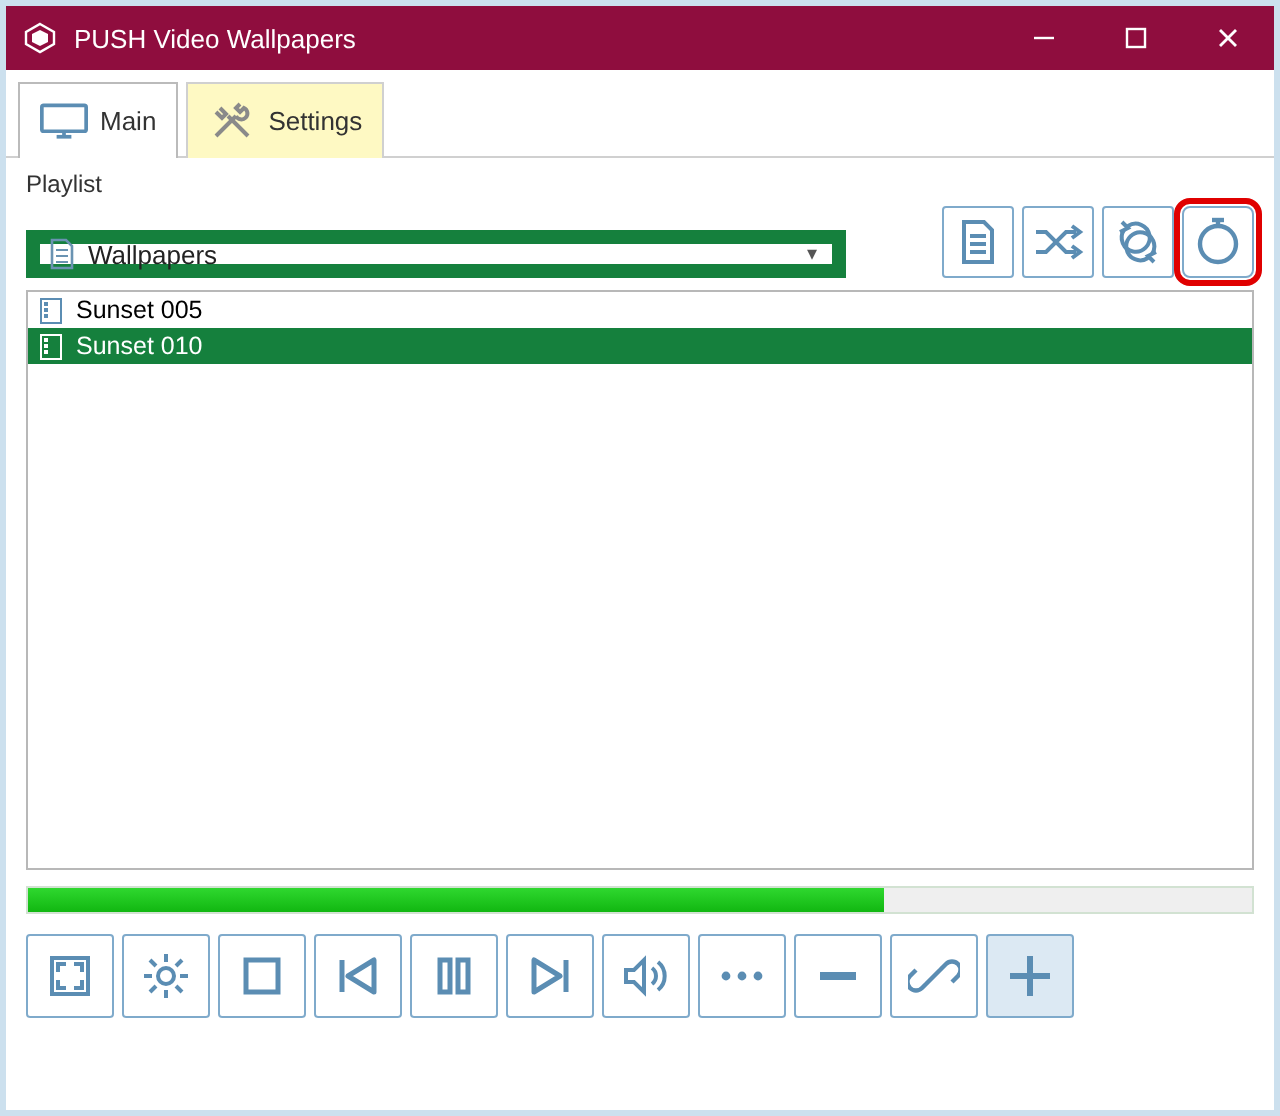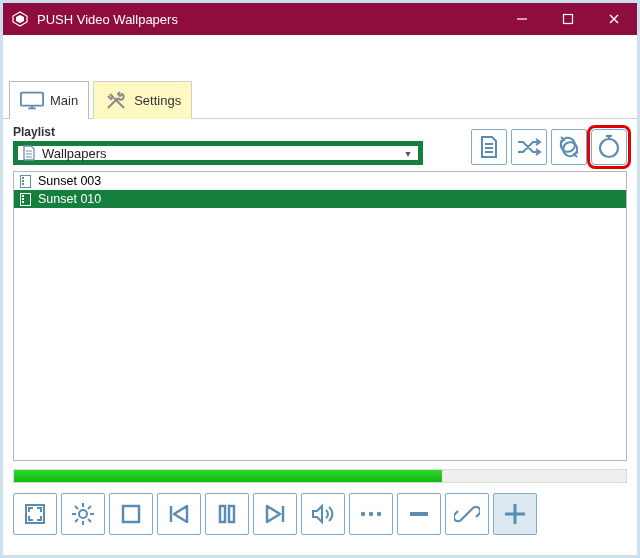--- a/index.html
+++ b/index.html
@@ -4,33 +4,33 @@
 <style>
   * { box-sizing: border-box; margin: 0; padding: 0; }
   body { font-family: "Segoe UI", Tahoma, sans-serif; font-size: 13px; background: #fff; }
   .outer { border: 3px solid #cce0ee; width: 640px; height: 558px; position: relative; background:#fff;}
   
   .titlebar { height: 32px; background: #8f0d3e; display: flex; align-items: center; color: #fff; padding-left:8px; }
   .app-icon { width:18px; height:18px; margin-right:8px; display:flex; align-items:center; justify-content:center;}
   .title-text { flex:1; font-size:13px; }
   .win-btn { width:46px; height:32px; display:flex; align-items:center; justify-content:center; color:#fff; }
   
-  .tabs { display:flex; align-items:flex-end; height:44px; padding:6px 6px 0 6px; gap:4px;margin-top:40px;}
+  .tabs { display:flex; align-items:flex-end; height:44px; padding:6px 6px 0 6px; gap:4px;}
   .tab { height:38px; display:flex; align-items:center; gap:6px; padding:0 10px; border:1px solid #d0d0d0; background:#fef9c3; border-bottom:none; font-size:13px; color:#333;}
   .tab.active { background:#fff; border-color:#bbb;}
   .tab-icon { width:24px; height:22px; display:flex; align-items:center; justify-content:center;}
   .tabline { border-bottom:1px solid #d0d0d0; margin-top:-1px;}
   
   .content { padding:6px 10px 0 10px; }
   .row-top { display:flex; align-items:flex-end; justify-content:space-between; }
-  .pl-label { font-size:12px; color:#333; margin-bottom:2px;font-weight:bold;}
+  .pl-label { font-size:12px; color:#333; margin-bottom:2px;}
   .top-btns { display:flex; gap:4px;}
   .sq-btn { width:36px; height:36px; border:1px solid #7faacb; display:flex; align-items:center; justify-content:center; background:#fff; color:#5b8db3; border-radius:2px;}
   .highlight { outline:3px solid #e00000; outline-offset:1px; border-radius:4px;}
-  .dropdown { display:flex; align-items:center; border:5px solid #15803d; height:24px; width:410px; margin-top:2px; background:#fff;}
+  .dropdown { display:flex; align-items:center; border:7px solid #15803d; height:24px; width:410px; margin-top:16px; background:#fff;}
   .dropdown .dd-icon { width:22px; display:flex; justify-content:center; color:#6a93b2;}
   .dropdown .dd-text { flex:1; padding-left:2px; font-size:13px; color:#222;}
   .dropdown .dd-caret { width:20px; text-align:center; color:#555; font-size:10px;}
   
   .listbox { border:1px solid #b8b8b8; margin-top:6px; height:290px; background:#fff; overflow:hidden;}
   .listitem { display:flex; align-items:center; height:18px; padding-left:4px; font-size:12.5px; gap:6px;}
   .listitem .file-icon{ width:14px; color:#5b8db3; display:flex; align-items:center; justify-content:center;}
   .listitem.selected { background:#15803d; color:#fff; }
   .listitem.selected .file-icon{ color:#fff; }
   
@@ -149,21 +149,21 @@
     <div class="listbox">
       <div class="listitem">
         <span class="file-icon">
           <svg width="11" height="13" viewBox="0 0 11 13">
               <rect x="0.5" y="0.5" width="10" height="12" fill="none" stroke="currentColor"></rect>
               <rect x="2" y="2" width="2" height="2" fill="currentColor"></rect>
               <rect x="2" y="5" width="2" height="2" fill="currentColor"></rect>
               <rect x="2" y="8" width="2" height="2" fill="currentColor"></rect>
             </svg>
         </span>
-        <span>Sunset 003</span>
+        <span>Sunset 005</span>
       </div>
       <div class="listitem selected">
         <span class="file-icon">
           <svg width="11" height="13" viewBox="0 0 11 13">
               <rect x="0.5" y="0.5" width="10" height="12" fill="none" stroke="currentColor"></rect>
               <rect x="2" y="2" width="2" height="2" fill="currentColor"></rect>
               <rect x="2" y="5" width="2" height="2" fill="currentColor"></rect>
               <rect x="2" y="8" width="2" height="2" fill="currentColor"></rect>
             </svg>
         </span>

